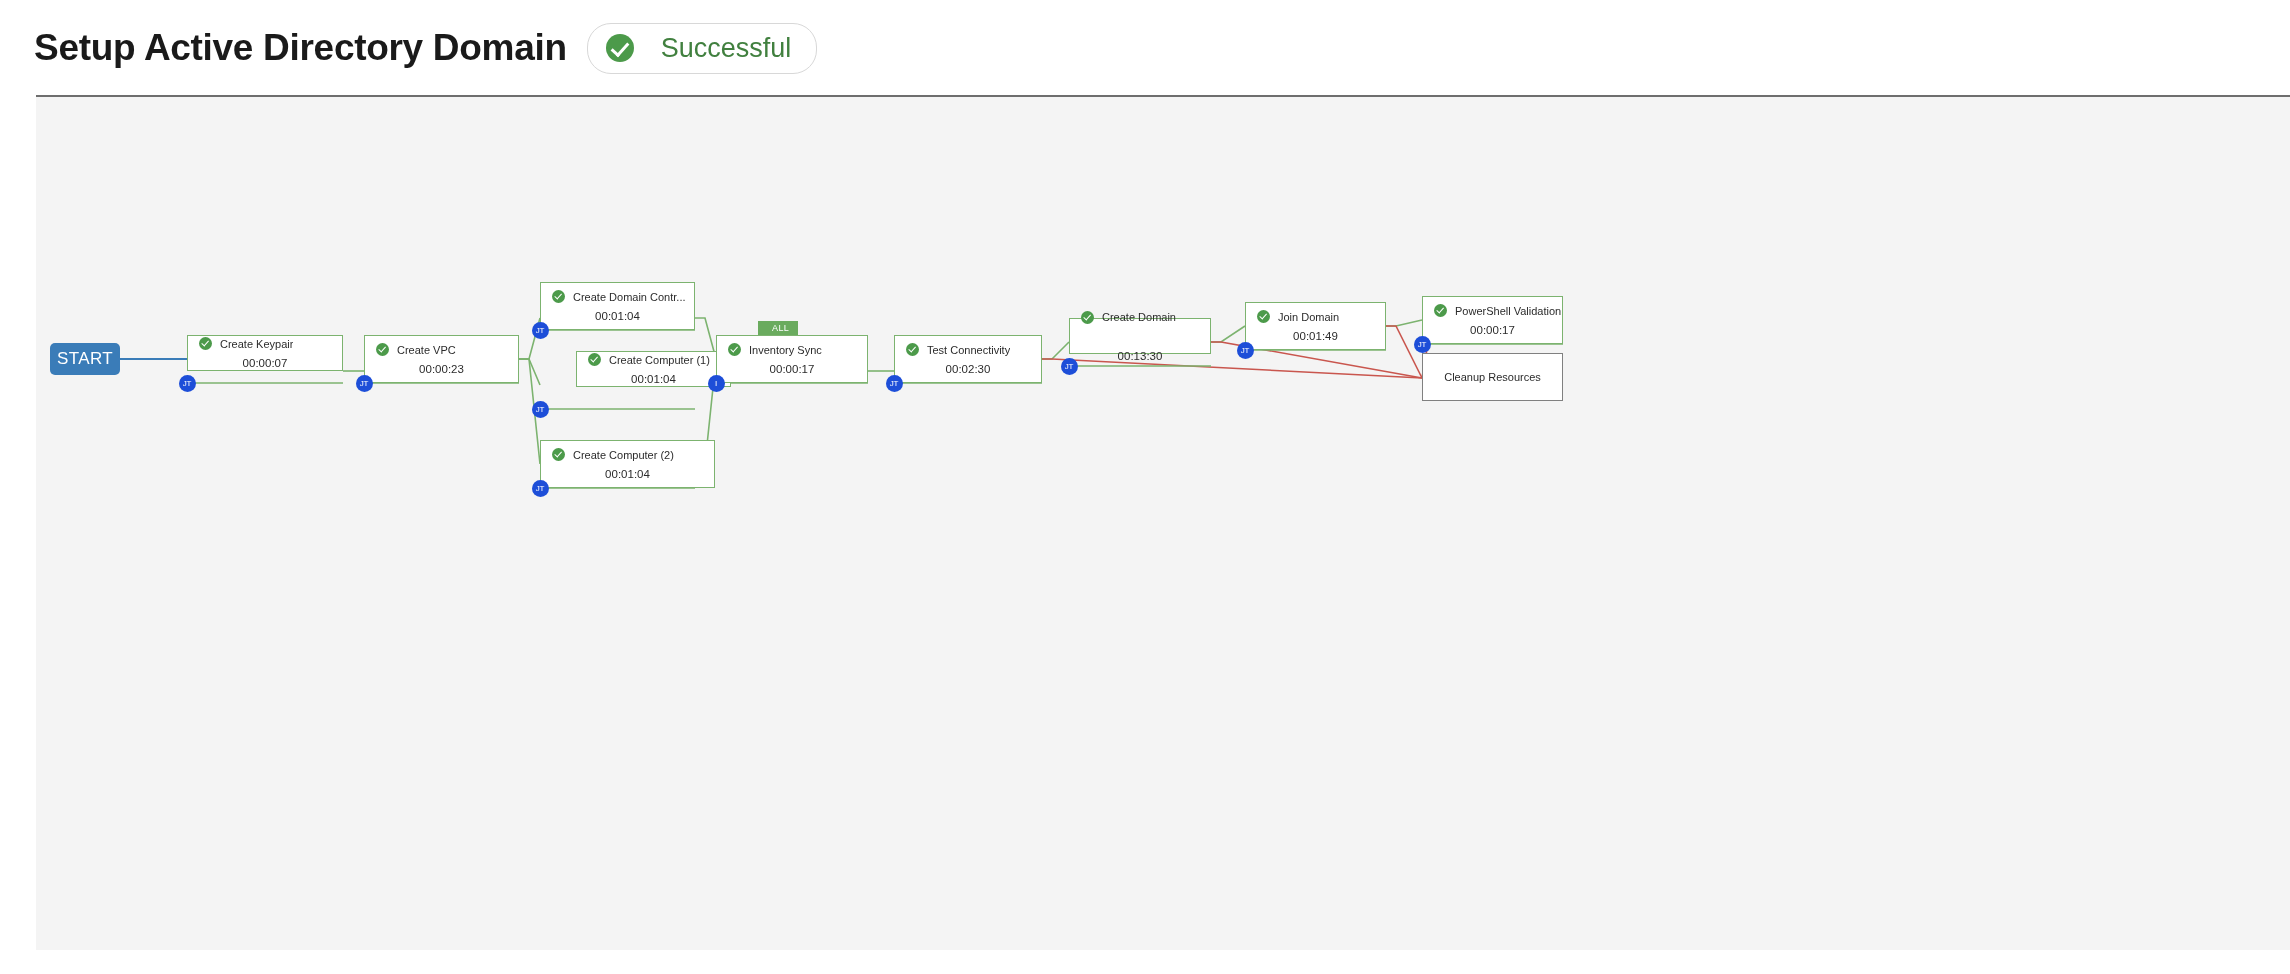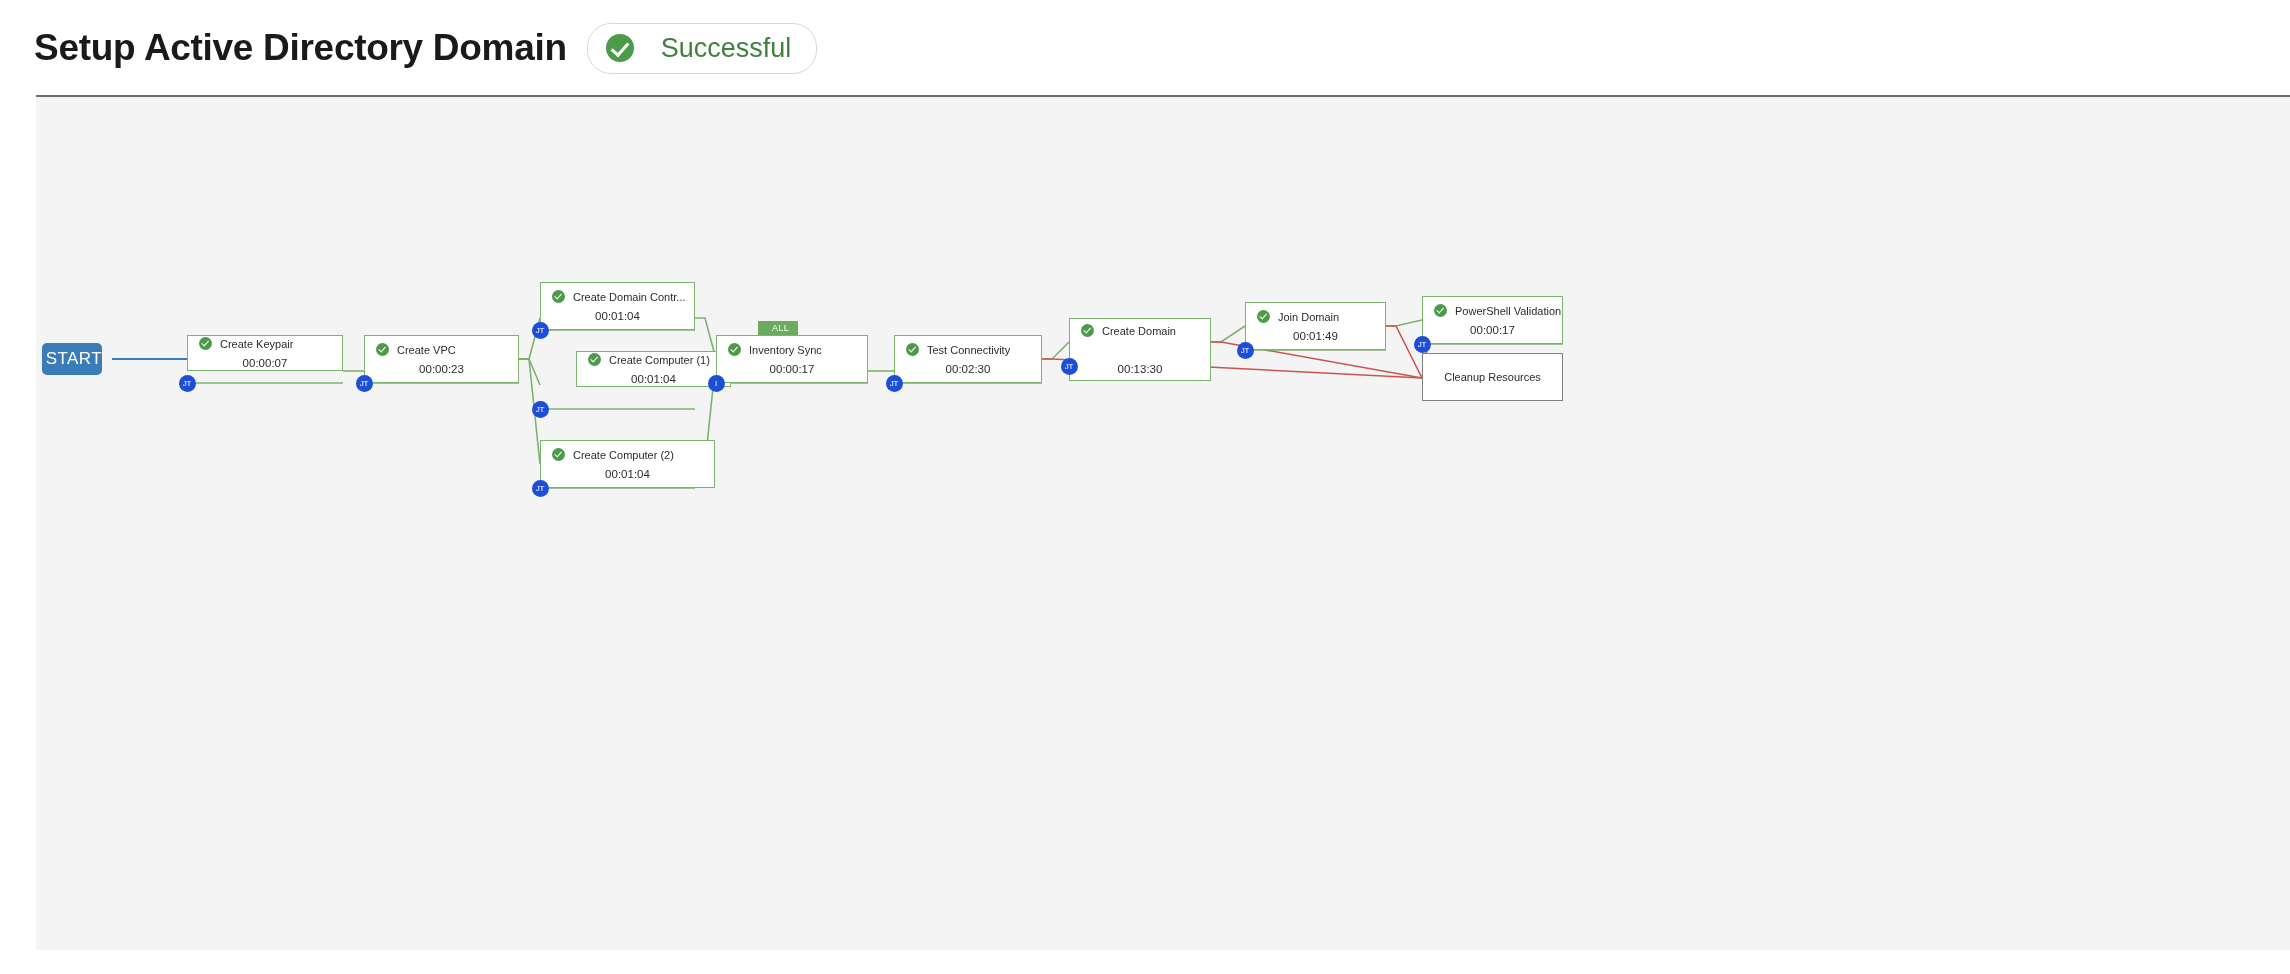--- a/index.html
+++ b/index.html
@@ -167,21 +167,21 @@
       <line x1="504" y1="233" x2="659" y2="233" stroke="#7cb36f" stroke-width="1.6"></line>
       <line x1="504" y1="312" x2="659" y2="312" stroke="#7cb36f" stroke-width="1.6"></line>
       <line x1="504" y1="391" x2="659" y2="391" stroke="#7cb36f" stroke-width="1.6"></line>
       <line x1="680" y1="286" x2="832" y2="286" stroke="#7cb36f" stroke-width="1.6"></line>
       <line x1="858" y1="286" x2="1006" y2="286" stroke="#7cb36f" stroke-width="1.6"></line>
       <line x1="1033" y1="269" x2="1175" y2="269" stroke="#7cb36f" stroke-width="1.6"></line>
       <line x1="1209" y1="253" x2="1350" y2="253" stroke="#7cb36f" stroke-width="1.6"></line>
       <line x1="1386" y1="247" x2="1527" y2="247" stroke="#7cb36f" stroke-width="1.6"></line>
     </svg>
   <div id="node-layer">
-      <div class="node start" style="left: 6px; top: 246px; width: 60px; height: 32px; align-items: flex-end;">
+      <div class="node start" style="left: 14px; top: 246px; width: 70px; height: 32px;">
         <span class="start-label">START</span>
       </div>
       <div class="node" style="left: 151px; top: 238px; width: 156px; height: 36px;">
         <div class="node-row">
           <span class="node-check"></span>
           <span class="node-title">Create Keypair</span>
         </div>
         <div class="node-time">00:00:07</div>
       </div>
       <div class="jt-badge" style="width: 17px; height: 17px; left: 142.5px; top: 277.5px;">JT</div>
@@ -227,21 +227,21 @@
       <div class="all-tab" style="left: 722px; top: 224px;">ALL</div>
       <div class="jt-badge" style="width: 17px; height: 17px; left: 671.5px; top: 277.5px;">I</div>
       <div class="node" style="left: 858px; top: 238px; width: 148px; height: 48px;">
         <div class="node-row">
           <span class="node-check"></span>
           <span class="node-title">Test Connectivity</span>
         </div>
         <div class="node-time">00:02:30</div>
       </div>
       <div class="jt-badge" style="width: 17px; height: 17px; left: 849.5px; top: 277.5px;">JT</div>
-      <div class="node" style="left: 1033px; top: 221px; width: 142px; height: 63px; gap: 19px;">
+      <div class="node" style="left: 1033px; top: 221px; width: 142px; height: 36px; gap: 19px;">
         <div class="node-row">
           <span class="node-check"></span>
           <span class="node-title">Create Domain</span>
         </div>
         <div class="node-time">00:13:30</div>
       </div>
       <div class="jt-badge" style="width: 17px; height: 17px; left: 1024.5px; top: 260.5px;">JT</div>
       <div class="node" style="left: 1209px; top: 205px; width: 141px; height: 48px;">
         <div class="node-row">
           <span class="node-check"></span>

